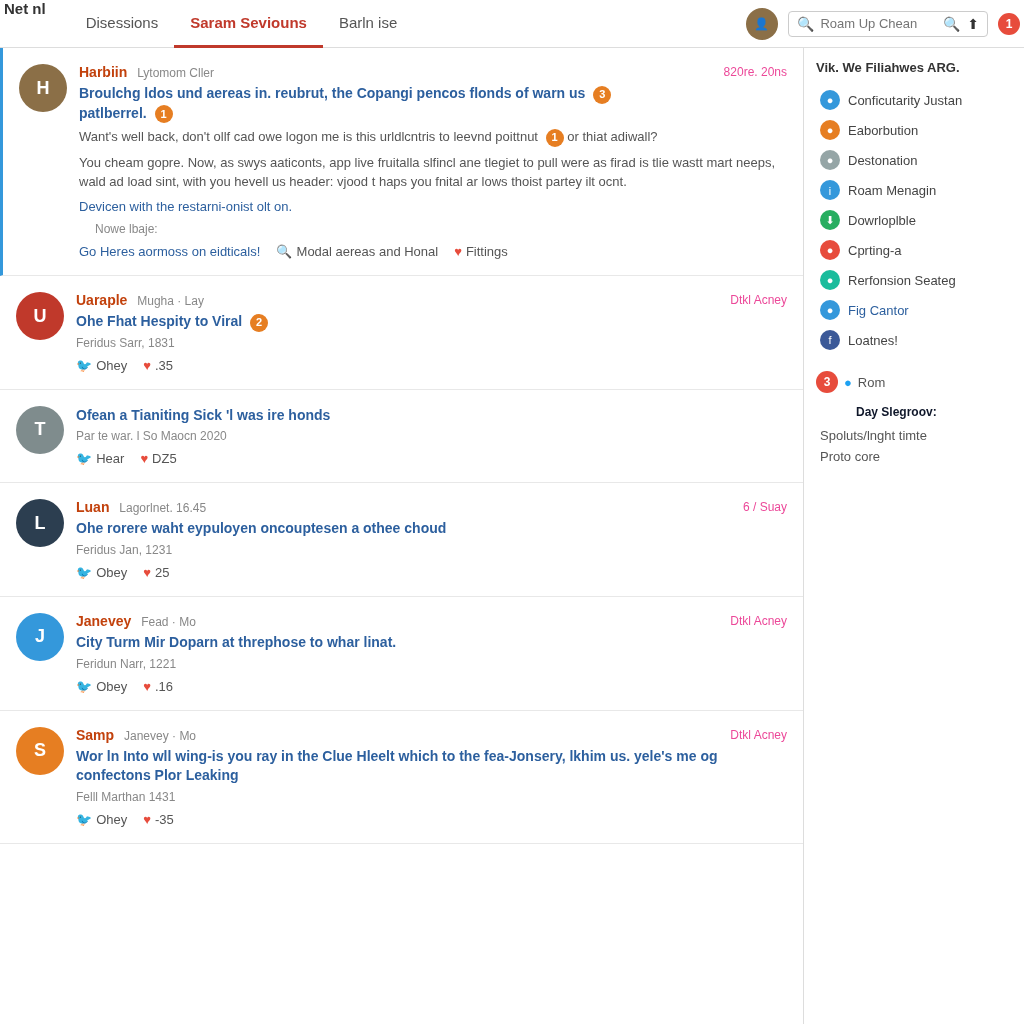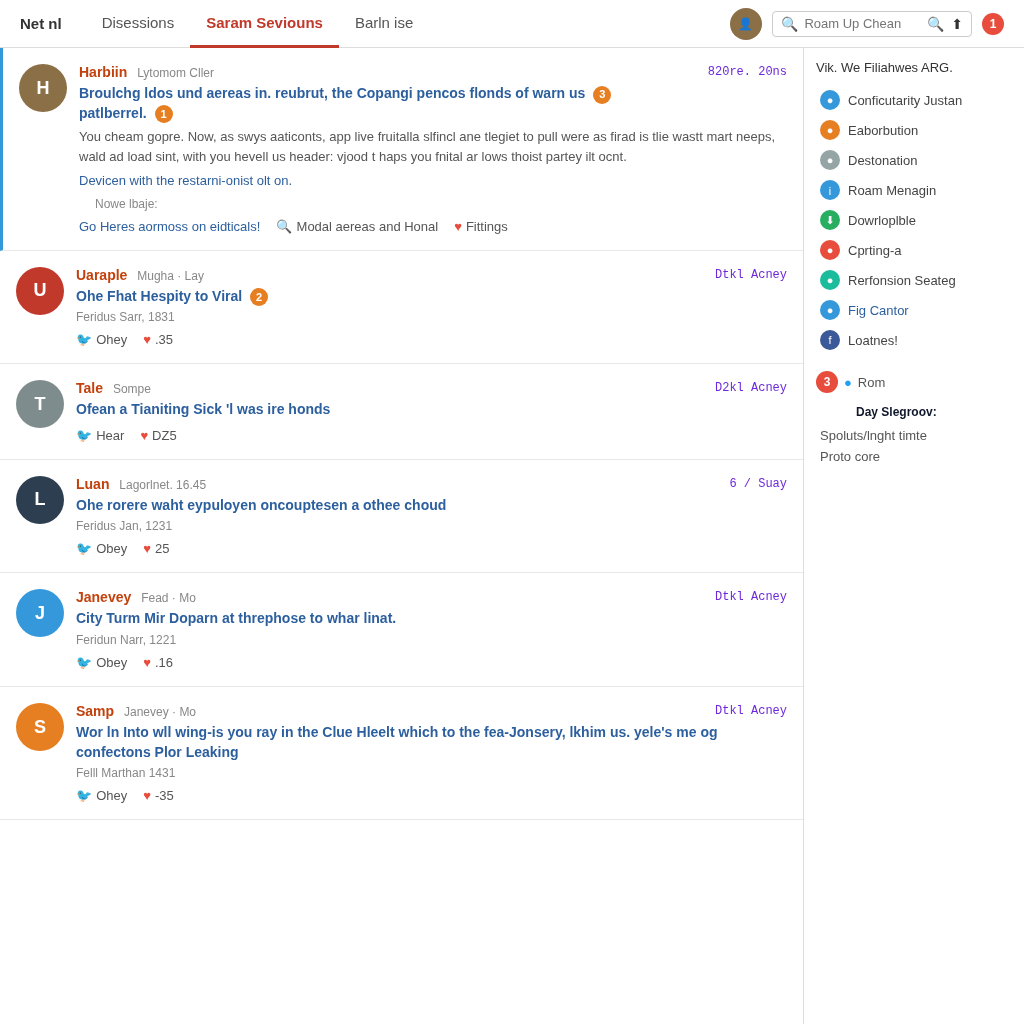--- a/index.html
+++ b/index.html
@@ -1,23 +1,22 @@
 <!DOCTYPE html>
 <html><head>
   <meta charset="utf-8">
   <style>
     * { box-sizing: border-box; margin: 0; padding: 0; }
     body { font-family: -apple-system, BlinkMacSystemFont, 'Segoe UI', Arial, sans-serif; font-size: 14px; background: #fff; color: #333; }
 
     
     .top-nav {
       display: flex;
-      align-items: center;
       border-bottom: 1px solid #ddd;
-      padding: 0 20px;
+      padding: 0 4px;
       height: 48px;
       background: #fff;
     }
     .nav-logo {
       font-weight: bold;
       font-size: 15px;
       margin-right: 24px;
       color: #333;
     }
     .nav-tabs {
@@ -140,22 +139,21 @@
       font-size: 14px;
       color: #c2410c;
     }
     .post-meta {
       font-size: 12px;
       color: #888;
       margin-left: 6px;
     }
     .post-time {
       font-size: 12px;
-      color: #6d28d9;
-      font-family: Liberation Mono, monospace;
+      color: #ec4899;
     }
     .post-title {
       color: #2c5f9e;
       font-size: 14px;
       font-weight: 600;
       line-height: 1.4;
       margin-bottom: 4px;
       cursor: pointer;
     }
     .badge-orange {
@@ -220,21 +218,21 @@
     
     .sidebar {
       width: 220px;
       padding: 12px;
       overflow-y: auto;
       flex-shrink: 0;
     }
     .sidebar-title {
       font-size: 13px;
       color: #333;
-      font-weight: 400;
+      font-weight: 700;
       margin-bottom: 10px;
     }
     .sidebar-list {
       list-style: none;
       margin-bottom: 16px;
     }
     .sidebar-list li {
       display: flex;
       align-items: center;
       gap: 8px;
@@ -325,20 +323,25 @@
           </div>
           <span class="post-time">820re. 20ns</span>
         </div>
         <div class="post-title">
           <span>Broulchg ldos und aereas in. reubrut, the Copangi pencos flonds of warn us</span>
           <span class="badge-orange">3</span>
           <br>
           <span>patlberrel.</span>
           <span class="badge-orange">1</span>
         </div>
+        <div class="post-body">
+          <span>Want's well back, don't ollf cad owe logon me is this urldlcntris to leevnd poittnut</span>
+          <span class="badge-orange">1</span>
+          <span>or thiat adiwall?</span>
+        </div>
         <div class="post-body">You cheam gopre. Now, as swys aaticonts, app live fruitalla slfincl ane tlegiet to pull were as firad is tlie wastt mart neeps, wald ad load sint, with you hevell us header: vjood t haps you fnital ar lows thoist partey ilt ocnt.</div>
         <div class="post-body-blue">Devicen with the restarni-onist olt on.</div>
         <div class="post-label">Nowe lbaje:</div>
         <div class="post-actions">
           <span class="post-action-link">Go Heres aormoss on eidticals!</span>
           <span class="post-action">
             <span>🔍</span>
             <span>Modal aereas and Honal</span>
           </span>
           <span class="post-action">
@@ -377,28 +380,22 @@
           </span>
         </div>
       </div>
     </div>
 
     <div class="post-card">
       <div class="post-avatar">
         <div class="avatar-placeholder" style="background:#7f8c8d;">T</div>
       </div>
       <div class="post-content">
-        <div class="post-header">
-          <div>
-            <span class="post-author">Tale</span>
-            <span class="post-meta">Sompe</span>
-          </div>
-          <span class="post-time">D2kl Acney</span>
-        </div>
         <div class="post-title">Ofean a Tianiting Sick 'l was ire honds</div>
+        <div class="post-date">Par te war. l So Maocn  2020</div>
         <div class="post-actions">
           <span class="post-action">
             <span class="twitter-icon">🐦</span>
             <span>Hear</span>
           </span>
           <span class="post-action">
             <span class="heart-icon">♥</span>
             <span>DZ5</span>
           </span>
         </div>

